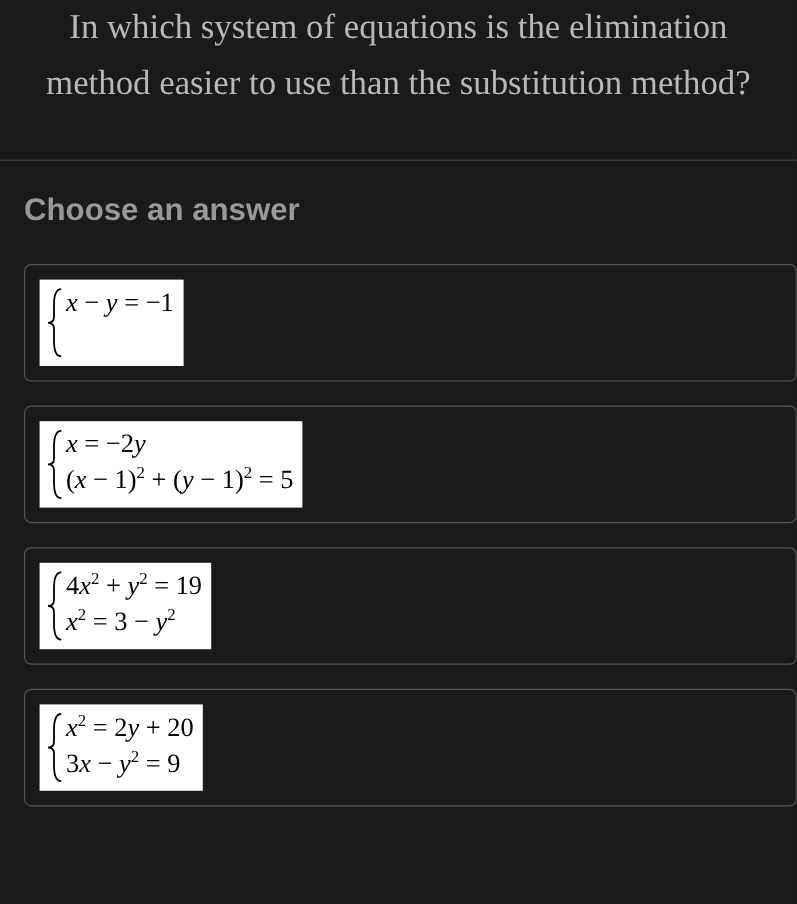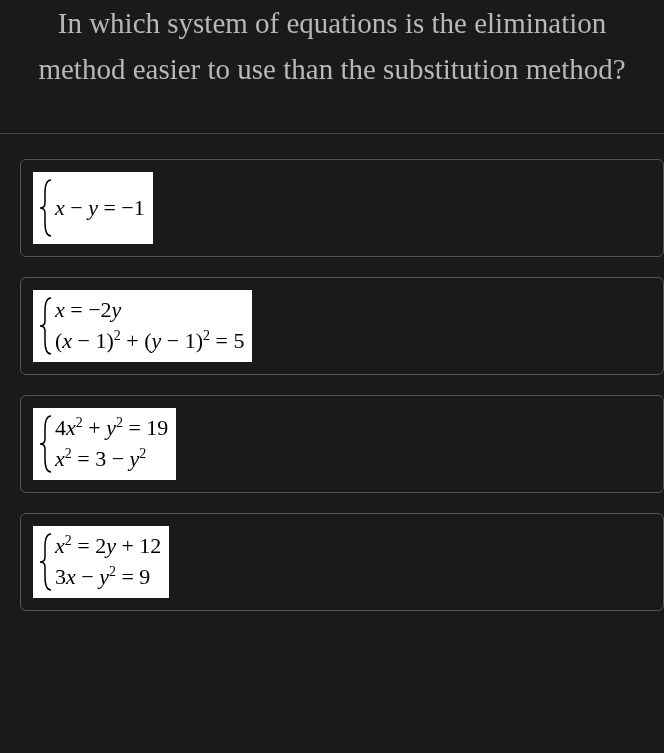--- a/index.html
+++ b/index.html
@@ -70,21 +70,20 @@
     
     .brace svg {
       width: 100%;
       height: 100%;
       display: block;
     }
     
     .equations {
       display: flex;
       flex-direction: column;
-      justify-content: center;
       gap: 4px;
     }
     
     .equation {
       font-size: 22px;
       font-style: italic;
       white-space: nowrap;
       line-height: 1.2;
     }
     
@@ -99,20 +98,21 @@
     }
   </style>
 </head>
 <body>
 
 <div class="question-section">
   <p class="question-text">In which system of equations is the elimination method easier to use than the substitution method?</p>
 </div>
 
 <div class="answer-section">
+  <div class="prompt-text">Choose an answer</div>
 
   <div class="answer-option">
     <div class="math-block">
       <div class="brace">
         <svg viewBox="0 0 18 60" preserveAspectRatio="none">
           <path d="M 14 2 Q 8 2 8 15 L 8 25 Q 8 30 3 30 Q 8 30 8 35 L 8 45 Q 8 58 14 58" stroke="#000" stroke-width="1.5" fill="none"></path>
         </svg>
       </div>
       <div class="equations">
         <div class="equation"><span>x</span> <span class="eq-normal">−</span> <span>y</span> <span class="eq-normal">= −1</span></div>
@@ -149,19 +149,19 @@
   </div>
 
   <div class="answer-option">
     <div class="math-block">
       <div class="brace">
         <svg viewBox="0 0 18 60" preserveAspectRatio="none">
           <path d="M 14 2 Q 8 2 8 15 L 8 25 Q 8 30 3 30 Q 8 30 8 35 L 8 45 Q 8 58 14 58" stroke="#000" stroke-width="1.5" fill="none"></path>
         </svg>
       </div>
       <div class="equations">
-        <div class="equation"><span>x</span><sup>2</sup> <span class="eq-normal">= 2</span><span>y</span> <span class="eq-normal">+ 12</span></div>
+        <div class="equation"><span>x</span><sup>2</sup> <span class="eq-normal">= 2</span><span>y</span> <span class="eq-normal">+ 20</span></div>
         <div class="equation"><span class="eq-normal">3</span><span>x</span> <span class="eq-normal">−</span> <span>y</span><sup>2</sup> <span class="eq-normal">= 9</span></div>
       </div>
     </div>
   </div>
 
 </div>
 
 </body></html>

